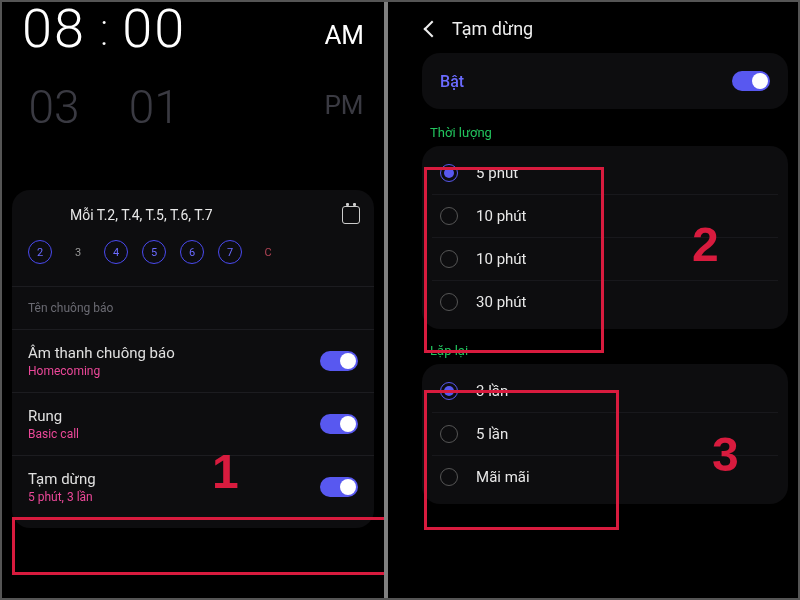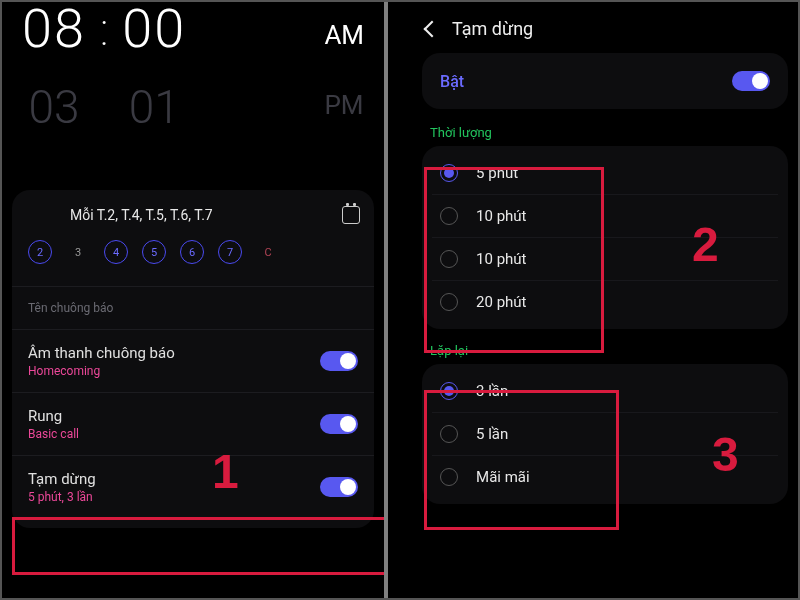--- a/index.html
+++ b/index.html
@@ -215,21 +215,21 @@
       <div class="opt">
         <div class="radio"></div>
         <div class="txt">10 phút</div>
       </div>
       <div class="opt">
         <div class="radio"></div>
         <div class="txt">10 phút</div>
       </div>
       <div class="opt">
         <div class="radio"></div>
-        <div class="txt">20 phút</div>
+        <div class="txt">30 phút</div>
       </div>
     </div>
 
     <div class="section-title">Lặp lại</div>
     <div class="card options">
       <div class="opt">
         <div class="radio on"></div>
         <div class="txt">3 lần</div>
       </div>
       <div class="opt">

